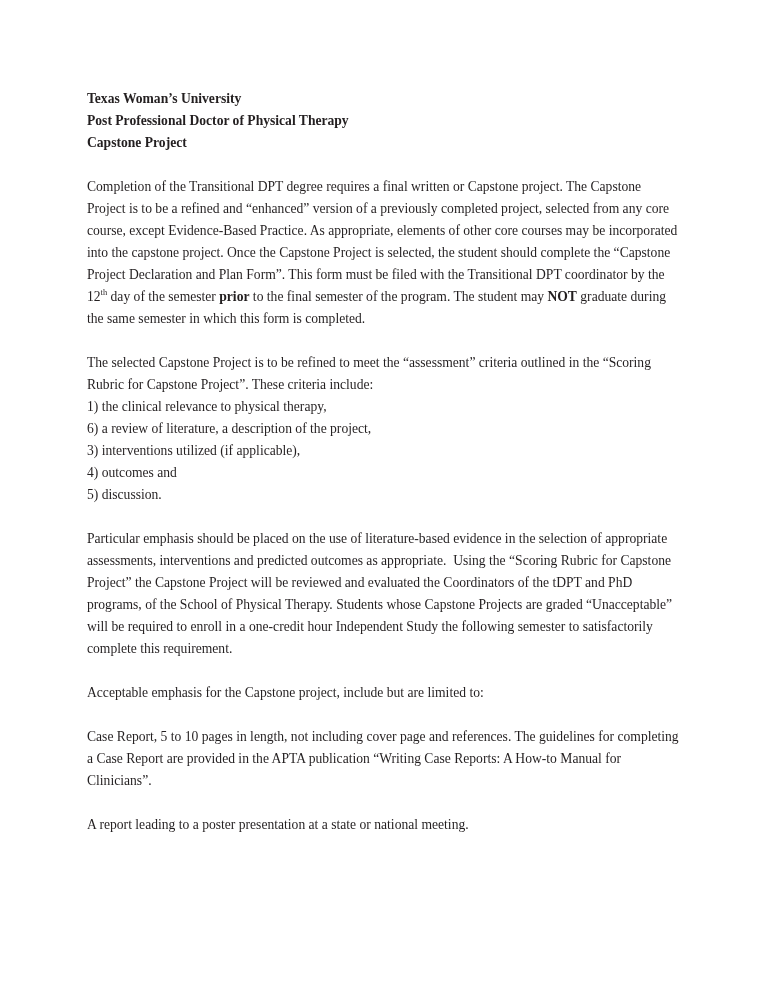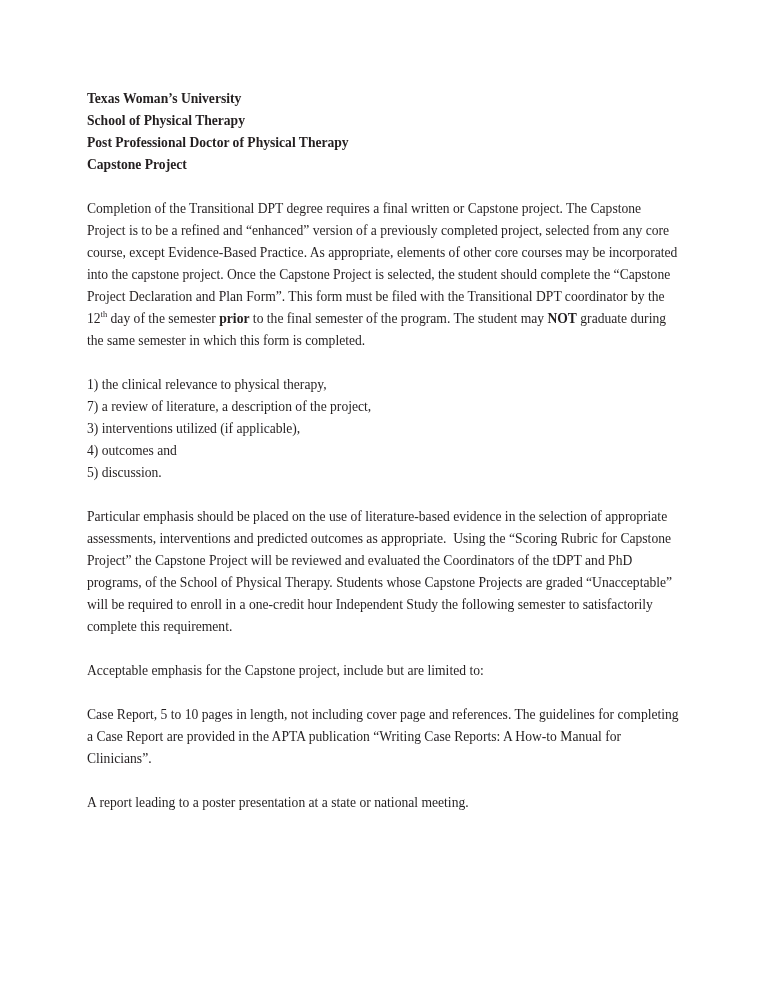--- a/index.html
+++ b/index.html
@@ -60,33 +60,33 @@
   }
 </style>
 </head>
 <body>
 
 <div id="page">
   <div id="doc-body">
 
     <div class="heading-block">
       <div class="heading-line">Texas Woman’s University</div>
-      <div class="heading-line">School of Physical Therapy</div>
       <div class="heading-line">Post Professional Doctor of Physical Therapy</div>
       <div class="heading-line">Capstone Project</div>
     </div>
 
     <div class="spacer"></div>
 
     <p class="para"><span>Completion of the Transitional DPT degree requires a final written or Capstone project. The Capstone Project is to be a refined and “enhanced” version of a previously completed project, selected from any core course, except Evidence-Based Practice. As appropriate, elements of other core courses may be incorporated into the capstone project. Once the Capstone Project is selected, the student should complete the “Capstone Project Declaration and Plan Form”. This form must be filed with the Transitional DPT coordinator by the 12</span><sup>th</sup><span> day of the semester </span><b>prior</b><span> to the final semester of the program. The student may </span><b>NOT</b><span> graduate during the same semester in which this form is completed.</span></p>
 
     <div class="spacer"></div>
 
+    <p class="para">The selected Capstone Project is to be refined to meet the “assessment” criteria outlined in the “Scoring Rubric for Capstone Project”. These criteria include:</p>
     <div class="list-line">1) the clinical relevance to physical therapy,</div>
-    <div class="list-line">7) a review of literature, a description of the project,</div>
+    <div class="list-line">6) a review of literature, a description of the project,</div>
     <div class="list-line">3) interventions utilized (if applicable),</div>
     <div class="list-line">4) outcomes and</div>
     <div class="list-line">5) discussion.</div>
 
     <div class="spacer"></div>
 
     <p class="para">Particular emphasis should be placed on the use of literature-based evidence in the selection of appropriate assessments, interventions and predicted outcomes as appropriate.  Using the “Scoring Rubric for Capstone Project” the Capstone Project will be reviewed and evaluated the Coordinators of the tDPT and PhD programs, of the School of Physical Therapy. Students whose Capstone Projects are graded “Unacceptable” will be required to enroll in a one-credit hour Independent Study the following semester to satisfactorily complete this requirement.</p>
 
     <div class="spacer"></div>
 

